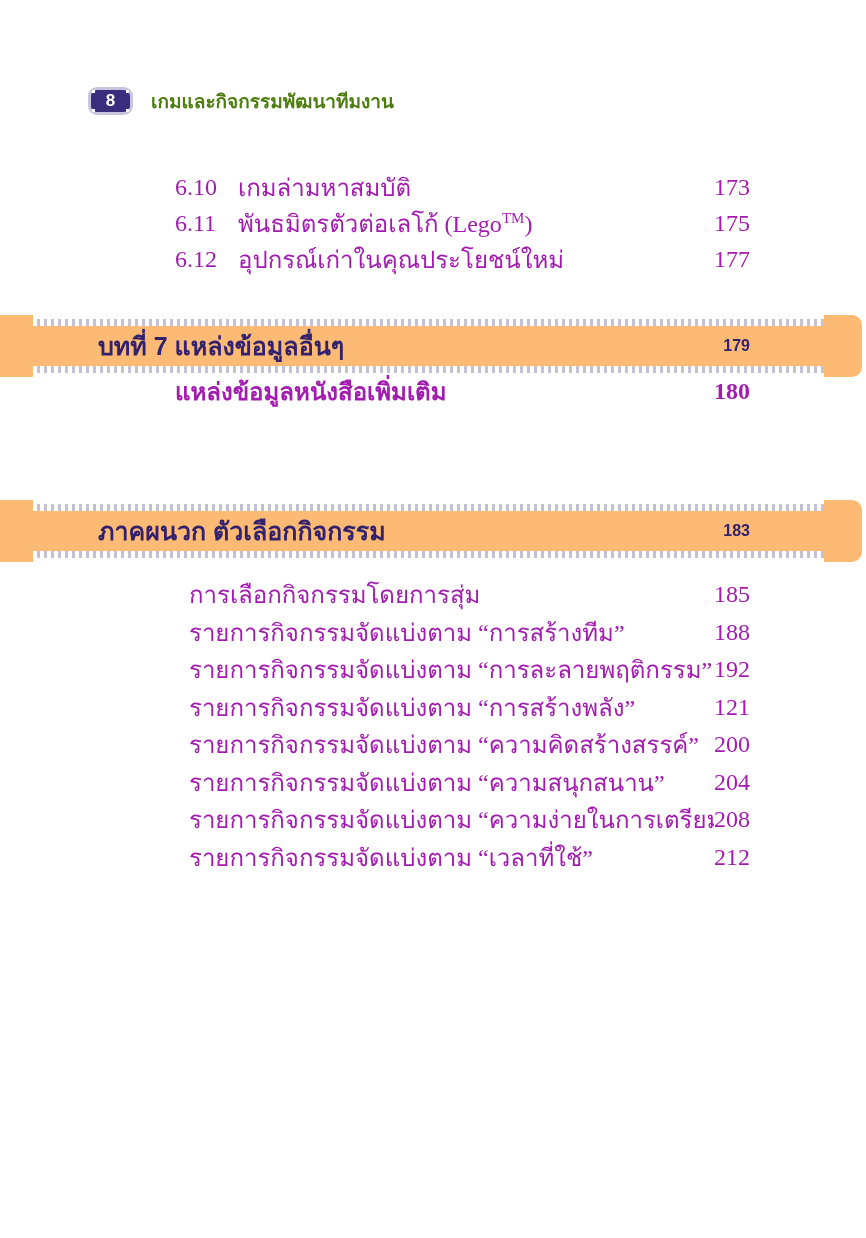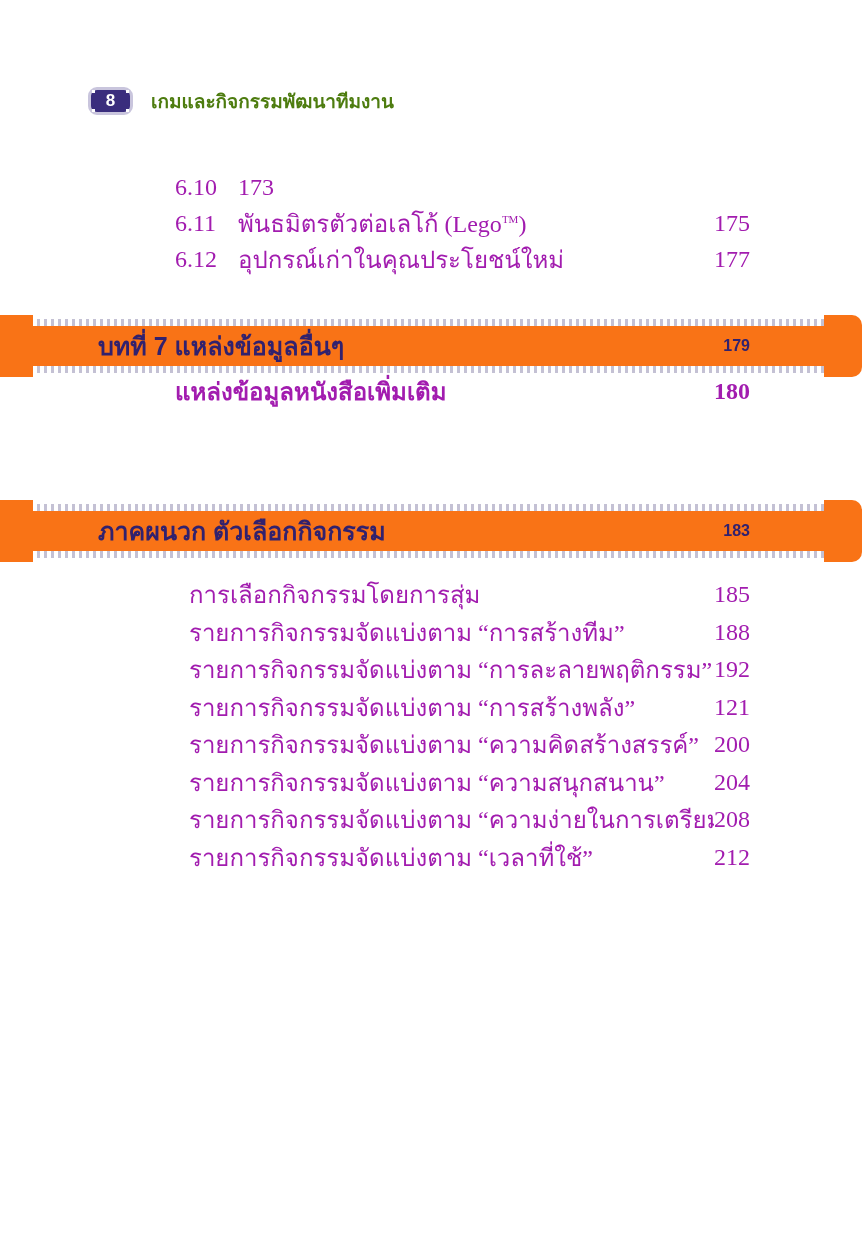--- a/index.html
+++ b/index.html
@@ -44,27 +44,27 @@
   .trow {
     display: flex; align-items: center;
     height: 36px;
     font-size: 24px; color: #a21caf;
     white-space: nowrap;
   }
   .toc.app .trow { height: 37.5px; }
   .trow .num { flex: none; width: 63px; }
   .trow .title { flex: 1; min-width: 0; overflow: hidden; }
   .trow .pg { flex: none; text-align: right; }
-  .trow sup { font-size: 11px; line-height: 0; }
+  .trow sup { font-size: 15px; line-height: 0; }
   .quoted { }
 
   
   .band {
     position: absolute; left: 0; right: 4px; height: 62px;
-    background: #f97316;
+    background: #fdba74;
     border-radius: 0 10px 10px 0;
   }
   .band.b7 { top: 315px; }
   .band.bapp { top: 500px; }
   .dotline {
     position: absolute; left: 33px; right: 38px; height: 7px;
     background: repeating-linear-gradient(90deg, #ffffff 0 4px, #c4c1d4 4px 7px);
   }
   .dotline.top { top: 0; border-top: 4px solid #ffffff; }
   .dotline.bot { bottom: 0; border-bottom: 4px solid #ffffff; }
@@ -87,20 +87,21 @@
     <i class="cdot bl"></i>
     <i class="cdot br"></i>
     <span>8</span>
   </div>
   <div class="header-title">เกมและกิจกรรมพัฒนาทีมงาน</div>
 </div>
 
 <div class="toc ch6">
   <div class="trow">
     <span class="num">6.10</span>
+    <span class="title"><span>เกมล่ามหาสมบัติ</span></span>
     <span class="pg">173</span>
   </div>
   <div class="trow">
     <span class="num">6.11</span>
     <span class="title"><span>พันธมิตรตัวต่อเลโก้ (Lego</span><sup>TM</sup><span>)</span></span>
     <span class="pg">175</span>
   </div>
   <div class="trow">
     <span class="num">6.12</span>
     <span class="title"><span>อุปกรณ์เก่าในคุณประโยชน์ใหม่</span></span>

